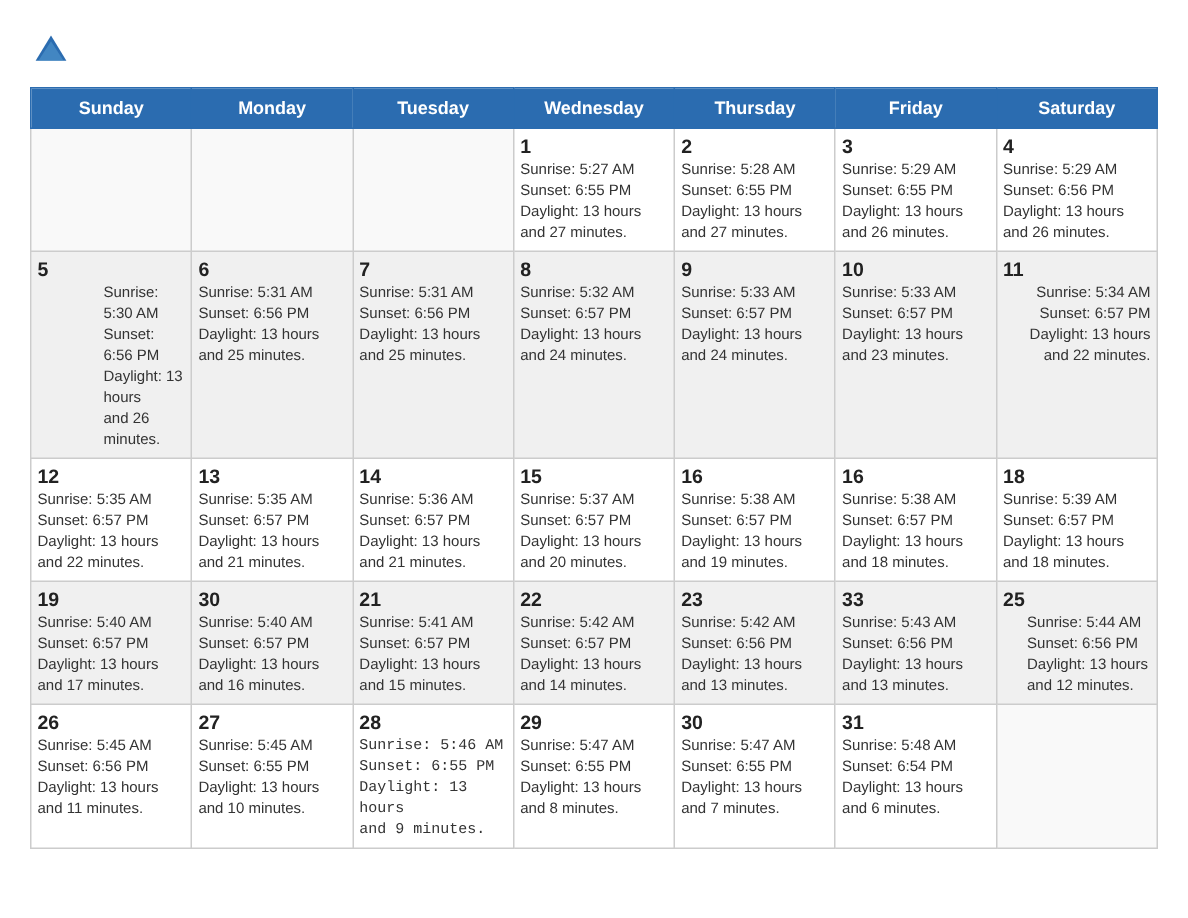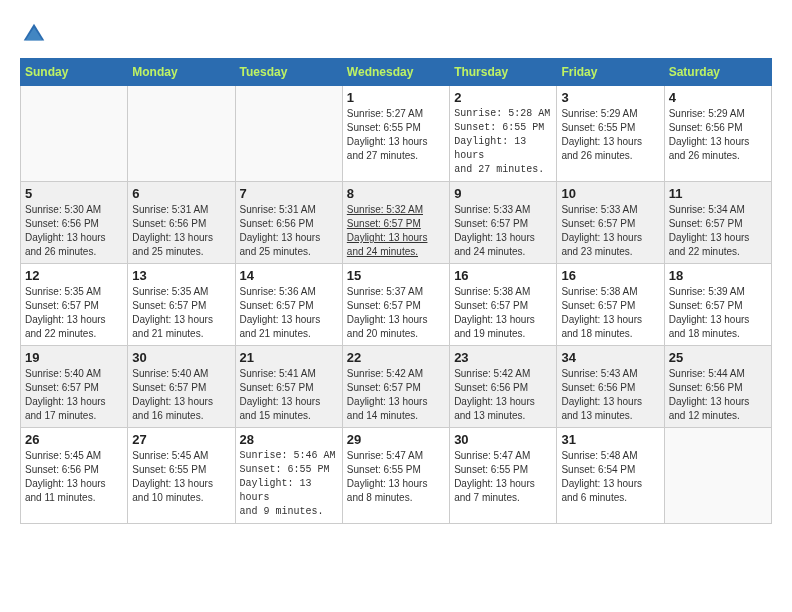--- a/index.html
+++ b/index.html
@@ -44,23 +44,23 @@
       font-size: 14px;
       color: #444;
     }
     .calendar {
       width: 100%;
       border-collapse: collapse;
       font-size: 11px;
     }
     .calendar th {
       background: #2b6cb0;
-      color: #bef264;
+      color: #ffffff;
       padding: 6px 4px;
-      text-align: left;
+      text-align: center;
       font-size: 12px;
       font-weight: bold;
       border: 1px solid #2b6cb0;
     }
     .calendar td {
       border: 1px solid #ccc;
       vertical-align: top;
       padding: 4px;
       width: calc(100% / 7);
       height: 80px;
@@ -123,21 +123,21 @@
         <td class="empty"></td>
         <td>
           <div class="day-number">1</div>
           <div class="day-info" style="white-space: pre-line;">Sunrise: 5:27 AM
 Sunset: 6:55 PM
 Daylight: 13 hours
 and 27 minutes.</div>
         </td>
         <td>
           <div class="day-number">2</div>
-          <div class="day-info" style="white-space: pre-line; font-family: Liberation Mono, monospace;">Sunrise: 5:28 AM
+          <div class="day-info" style="white-space: pre-line;">Sunrise: 5:28 AM
 Sunset: 6:55 PM
 Daylight: 13 hours
 and 27 minutes.</div>
         </td>
         <td>
           <div class="day-number">3</div>
           <div class="day-info" style="white-space: pre-line;">Sunrise: 5:29 AM
 Sunset: 6:55 PM
 Daylight: 13 hours
 and 26 minutes.</div>
@@ -146,63 +146,63 @@
           <div class="day-number">4</div>
           <div class="day-info" style="white-space: pre-line;">Sunrise: 5:29 AM
 Sunset: 6:56 PM
 Daylight: 13 hours
 and 26 minutes.</div>
         </td>
       </tr>
       <tr class="row-shaded">
         <td>
           <div class="day-number">5</div>
-          <div class="day-info" style="white-space: pre-line;">Sunrise: 5:30 AM
+          <div class="day-info" style="white-space: pre-line; margin-left: 44px;">Sunrise: 5:30 AM
 Sunset: 6:56 PM
 Daylight: 13 hours
 and 26 minutes.</div>
         </td>
         <td>
           <div class="day-number">6</div>
           <div class="day-info" style="white-space: pre-line;">Sunrise: 5:31 AM
 Sunset: 6:56 PM
 Daylight: 13 hours
 and 25 minutes.</div>
         </td>
         <td>
           <div class="day-number">7</div>
           <div class="day-info" style="white-space: pre-line;">Sunrise: 5:31 AM
 Sunset: 6:56 PM
 Daylight: 13 hours
 and 25 minutes.</div>
         </td>
         <td>
           <div class="day-number">8</div>
-          <div class="day-info" style="white-space: pre-line; text-decoration: underline;">Sunrise: 5:32 AM
+          <div class="day-info" style="white-space: pre-line;">Sunrise: 5:32 AM
 Sunset: 6:57 PM
 Daylight: 13 hours
 and 24 minutes.</div>
         </td>
         <td>
           <div class="day-number">9</div>
           <div class="day-info" style="white-space: pre-line;">Sunrise: 5:33 AM
 Sunset: 6:57 PM
 Daylight: 13 hours
 and 24 minutes.</div>
         </td>
         <td>
           <div class="day-number">10</div>
           <div class="day-info" style="white-space: pre-line;">Sunrise: 5:33 AM
 Sunset: 6:57 PM
 Daylight: 13 hours
 and 23 minutes.</div>
         </td>
         <td>
           <div class="day-number">11</div>
-          <div class="day-info" style="white-space: pre-line;">Sunrise: 5:34 AM
+          <div class="day-info" style="white-space: pre-line; text-align: right;">Sunrise: 5:34 AM
 Sunset: 6:57 PM
 Daylight: 13 hours
 and 22 minutes.</div>
         </td>
       </tr>
       <tr>
         <td>
           <div class="day-number">12</div>
           <div class="day-info" style="white-space: pre-line;">Sunrise: 5:35 AM
 Sunset: 6:57 PM
@@ -282,29 +282,29 @@
 and 14 minutes.</div>
         </td>
         <td>
           <div class="day-number">23</div>
           <div class="day-info" style="white-space: pre-line;">Sunrise: 5:42 AM
 Sunset: 6:56 PM
 Daylight: 13 hours
 and 13 minutes.</div>
         </td>
         <td>
-          <div class="day-number">34</div>
+          <div class="day-number">33</div>
           <div class="day-info" style="white-space: pre-line;">Sunrise: 5:43 AM
 Sunset: 6:56 PM
 Daylight: 13 hours
 and 13 minutes.</div>
         </td>
         <td>
           <div class="day-number">25</div>
-          <div class="day-info" style="white-space: pre-line;">Sunrise: 5:44 AM
+          <div class="day-info" style="white-space: pre-line; margin-left: 16px;">Sunrise: 5:44 AM
 Sunset: 6:56 PM
 Daylight: 13 hours
 and 12 minutes.</div>
         </td>
       </tr>
       <tr>
         <td>
           <div class="day-number">26</div>
           <div class="day-info" style="white-space: pre-line;">Sunrise: 5:45 AM
 Sunset: 6:56 PM

